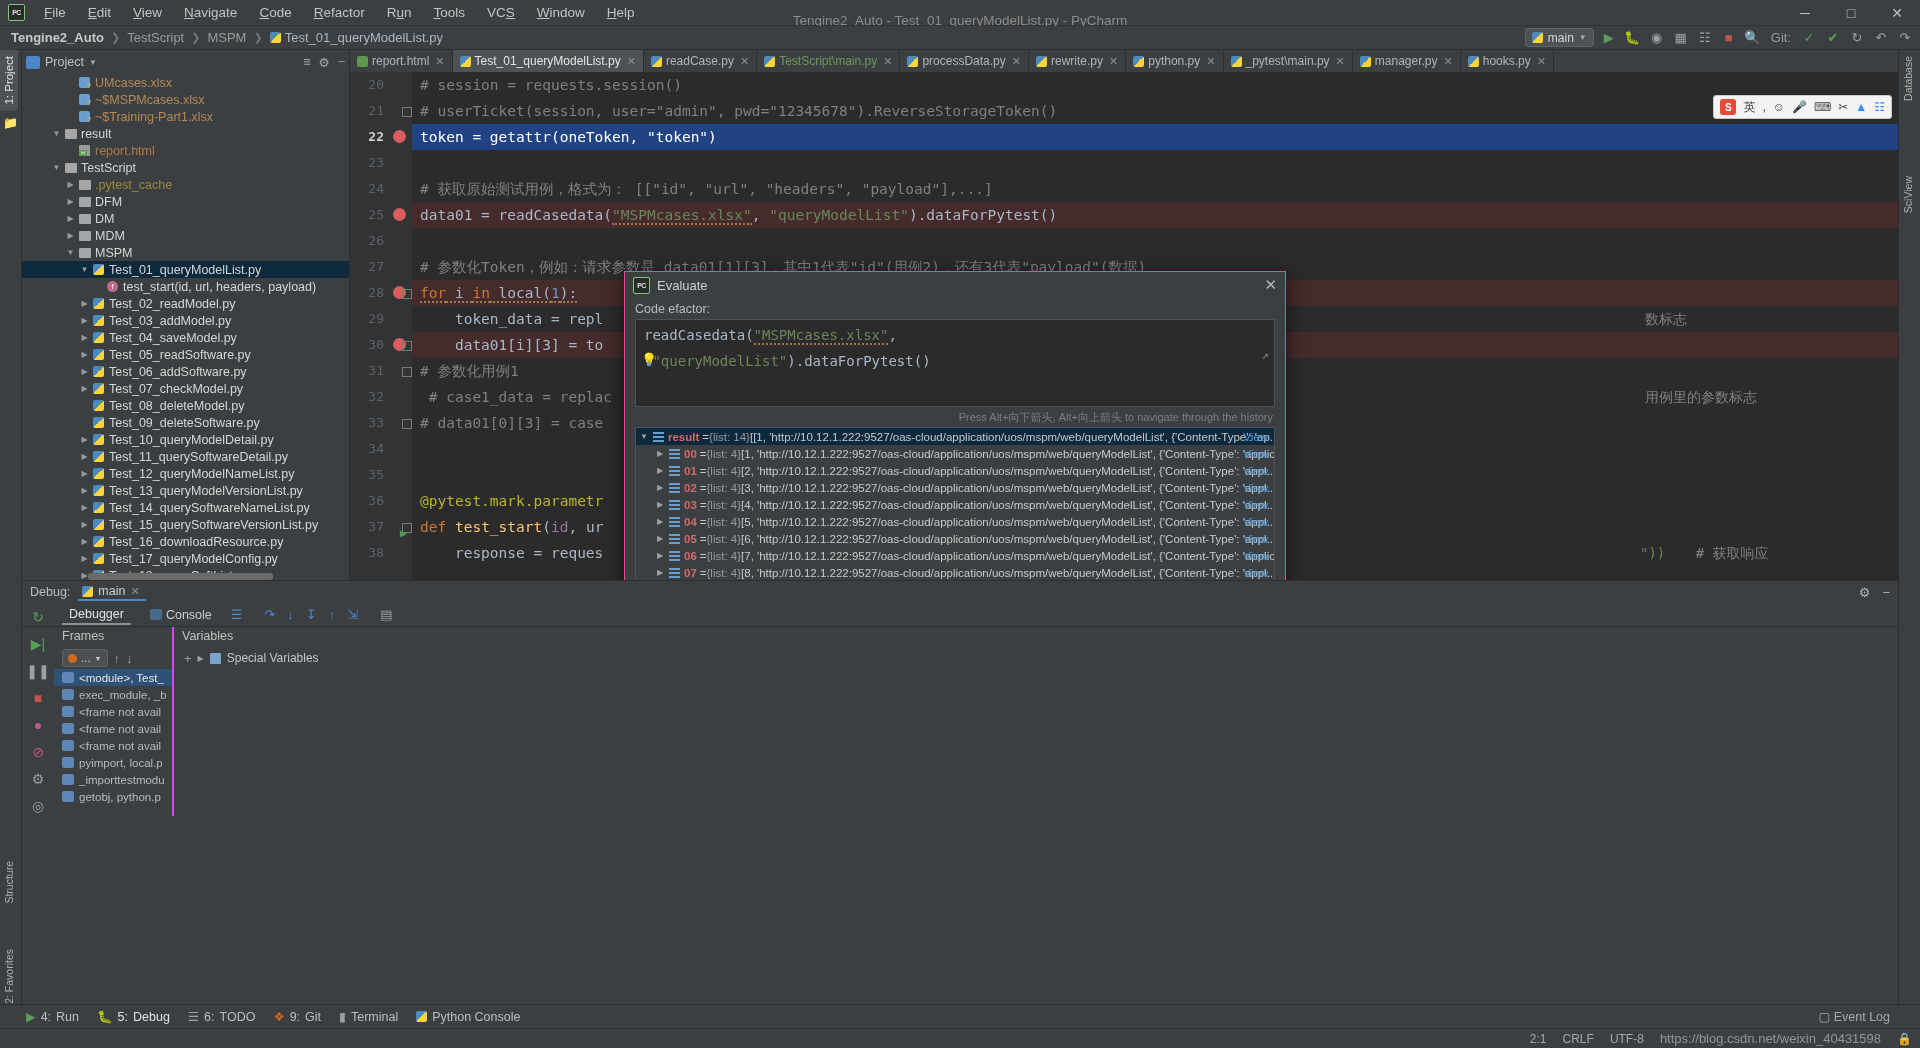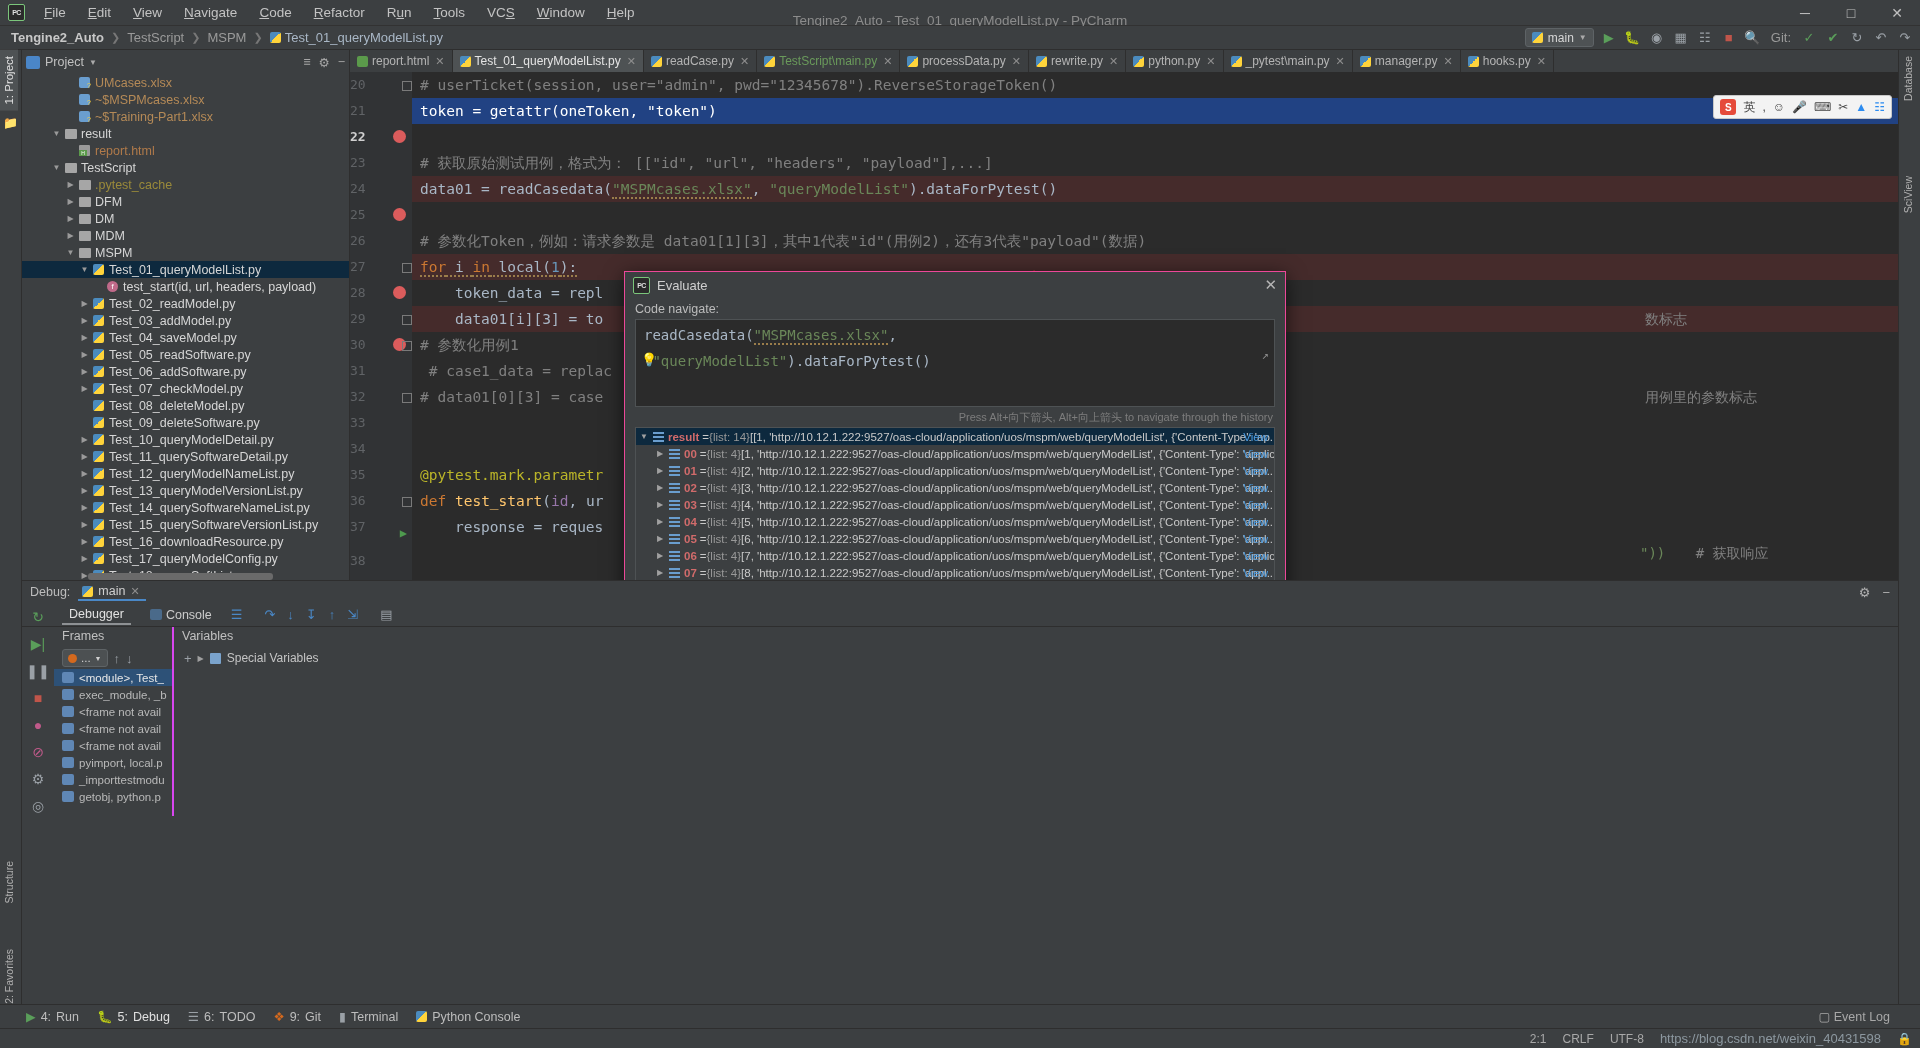--- a/index.html
+++ b/index.html
@@ -114,21 +114,21 @@
     flex: none;
   }
   .htmlicon { width:11px;height:11px;background:#5b9a4b;border-radius:2px;flex:none; }
 
   .code {
     position: relative; height: 508px; background: #2b2b2b; overflow: hidden;
     font-family: "DejaVu Sans Mono", monospace; font-size: 14.5px; line-height: 26px;
   }
   .gutter {
     position: absolute; left: 0; top: 0; width: 62px; height: 100%;
-    background: #313335; color: #606366; 
+    background: #313335; color: #606366; text-align: right;
   }
   .gline { height: 26px; padding-right: 28px; font-size: 13px; line-height: 26px; }
   .bp {
     position: absolute; right: 6px; width: 13px; height: 13px; border-radius: 50%;
     background: #db5c5c; margin-top: 6px;
   }
   .runarrow { position: absolute; right: 5px; color: #4e9a4e; font-size: 12px; }
   .codebody { position: absolute; left: 62px; top: 0; right: 0; height: 100%; }
   .cline { height: 26px; white-space: pre; padding-left: 8px; position: relative; }
   .cline.hl { background: #214283; }
@@ -658,23 +658,24 @@
           <div class="gline" style="position: relative;"><span>28</span><span class="bp"></span></div>
           <div class="gline" style="position: relative;"><span>29</span></div>
           <div class="gline" style="position: relative;"><span>30</span><span class="bp"></span></div>
           <div class="gline" style="position: relative;"><span>31</span></div>
           <div class="gline" style="position: relative;"><span>32</span></div>
           <div class="gline" style="position: relative;"><span>33</span></div>
           <div class="gline" style="position: relative;"><span>34</span></div>
           <div class="gline" style="position: relative;"><span>35</span></div>
           <div class="gline" style="position: relative;"><span>36</span></div>
           <div class="gline" style="position: relative;"><span>37</span><span class="runarrow" style="top: 6px;">▶</span></div>
-          <div class="gline" style="position: relative; margin-top: 8px;"><span>38</span></div>
+          <div class="gline" style="position: relative;"><span>38</span></div>
         </div>
       <div class="codebody" id="codebody">
+          <div class="cline"><span class="c-com"># session = requests.session()</span></div>
           <div class="cline fold-mark"><span class="c-com"># userTicket(session, user="admin", pwd="12345678").ReverseStorageToken()</span></div>
           <div class="cline hl"><span class="c-hlt">token = </span><span class="c-hlt">getattr(oneToken, </span><span class="c-hlt">"token")</span></div>
           <div class="cline">&nbsp;</div>
           <div class="cline"><span class="c-com"># 获取原始测试用例，格式为： [["id", "url", "headers", "payload"],...]</span></div>
           <div class="cline err"><span class="c-def">data01 = readCasedata(</span><span class="c-str squig">"MSPMcases.xlsx"</span><span class="c-def">, </span><span class="c-str">"queryModelList"</span><span class="c-def">).dataForPytest()</span></div>
           <div class="cline">&nbsp;</div>
           <div class="cline"><span class="c-com"># 参数化Token，例如：请求参数是 data01[1][3]，其中1代表"id"(用例2)，还有3代表"payload"(数据)</span></div>
           <div class="cline err fold-mark"><span class="c-kw squig">for</span><span class="c-def squig"> i </span><span class="c-kw squig">in</span><span class="c-def squig"> local(</span><span class="c-num squig">1</span><span class="c-def squig">):</span></div>
           <div class="cline">    <span class="c-def">token_data = repl</span></div>
           <div class="cline err fold-mark">    <span class="c-def">data01[i][3] = to</span></div>
@@ -715,21 +716,21 @@
     <polygon points="104,0 116,16 92,22" fill="#e8332a"></polygon>
   </svg>
   <div class="annot-text">动态查看这个表达式的值</div>
 
   <div class="dialog">
     <div class="dlg-title">
       <span class="pc-logo" style="margin:0">PC</span>
       <span class="t">Evaluate</span>
       <span class="dlg-close">✕</span>
     </div>
-    <div class="dlg-label">Code navigate:</div>
+    <div class="dlg-label">Code efactor:</div>
     <div class="frag-box">
       <div class="frag-line"><span class="c-def">readCasedata(</span><span class="c-str squig">"MSPMcases.xlsx"</span><span class="c-def">,</span></div>
       <div class="frag-line"><span class="c-def">&nbsp;</span><span class="c-str">"queryModelList"</span><span class="c-def">).dataForPytest()</span></div>
       <span class="bulb">💡</span>
       <span class="expand-ico">↗</span>
     </div>
     <div class="hint">Press Alt+向下箭头, Alt+向上箭头 to navigate through the history</div>
     <div class="res-box">
       <div id="result-rows">
           <div class="rrow sel" style="padding-left: 0px; position: relative;">

